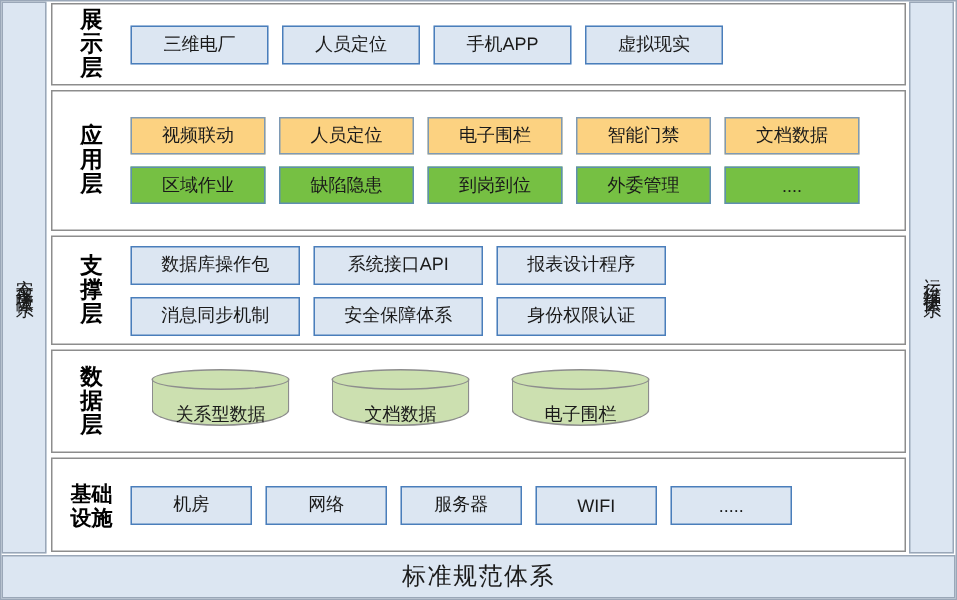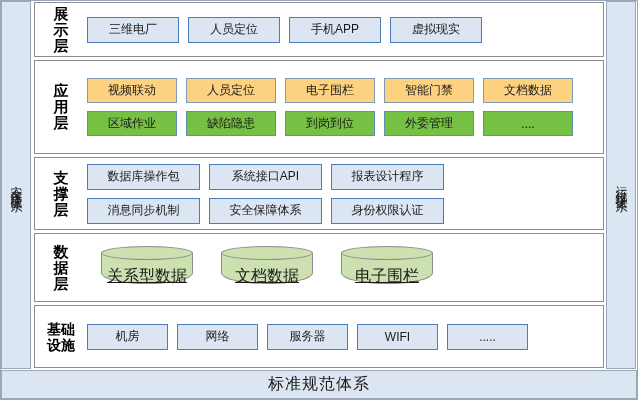--- a/index.html
+++ b/index.html
@@ -208,24 +208,23 @@
   }
   .cyl-label {
     position: absolute;
     left: 0;
     top: 13px;
     width: 92px;
     height: 36px;
     display: flex;
     align-items: center;
     justify-content: center;
-    font-size: 16px;
+    font-size: 12px;
     color: #1a1a1a;
     white-space: nowrap;
-    text-decoration: underline;
   }
 </style>
 </head>
 <body>
 
 <div id="diagram-root">
 
   <div class="outer-frame"></div>
 
   <div class="side-rail left">

